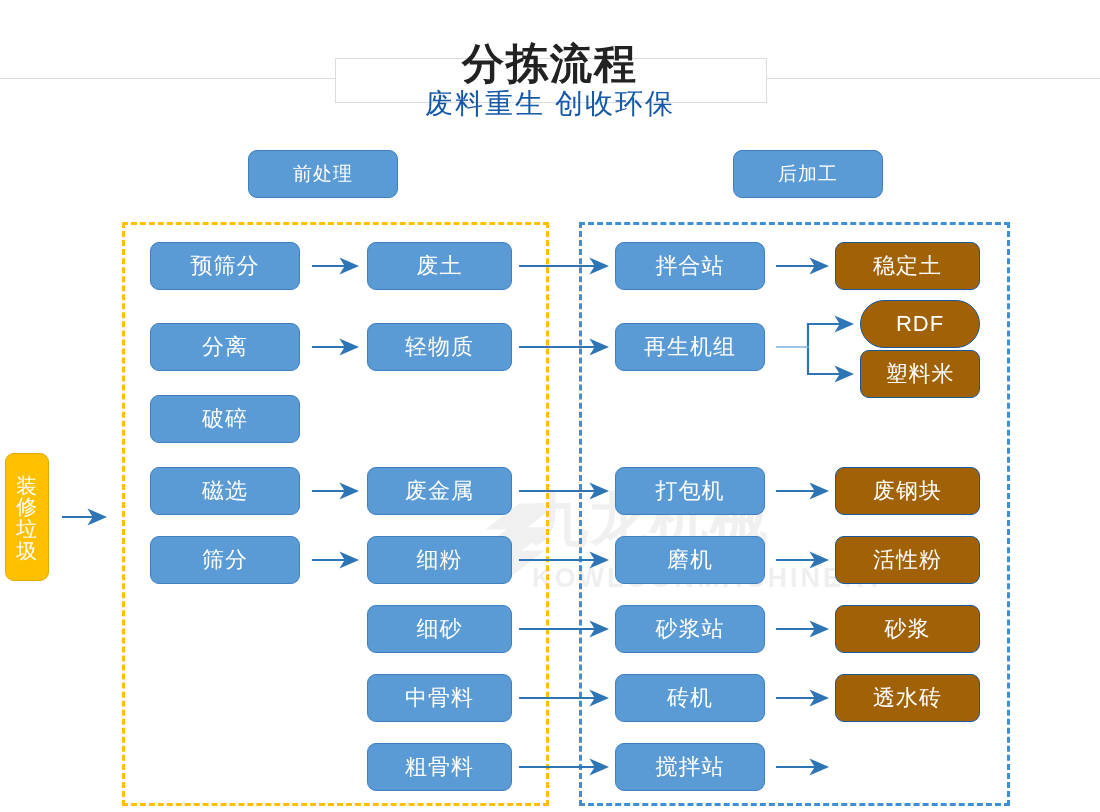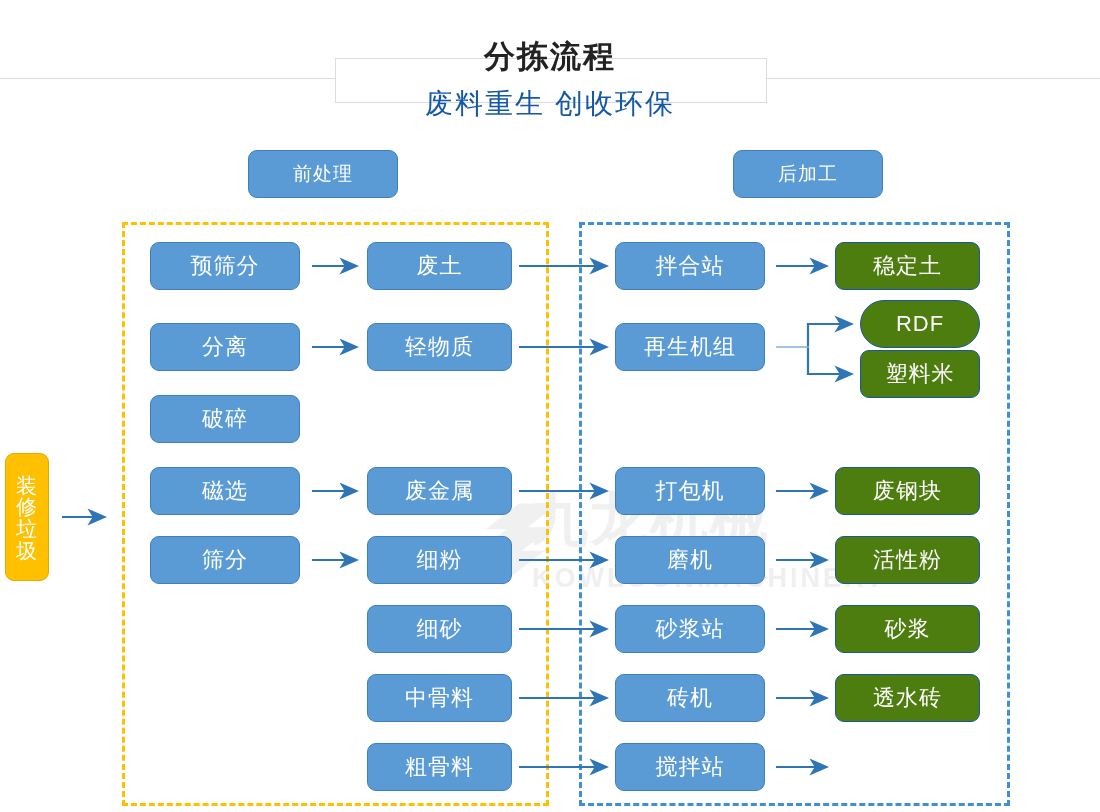--- a/index.html
+++ b/index.html
@@ -49,21 +49,21 @@
     position:absolute;left:0;top:78px;width:1100px;height:1px;
     background:#dcdcdc;z-index:2;
   }
   .title-frame{
     position:absolute;left:335px;top:58px;width:430px;height:43px;
     border:1px solid #dcdcdc;background:#ffffff;z-index:3;
   }
   .title-main{
     position:absolute;left:0;top:36px;width:1100px;
     text-align:center;
-    font-size:31px;font-weight:700;color:#222222;
+    font-size:42px;font-weight:700;color:#222222;
     letter-spacing:2px;
     z-index:4;
   }
   .title-sub{
     position:absolute;left:0;top:85px;width:1100px;
     text-align:center;
     font-size:28px;color:#1558a8;
     letter-spacing:2px;
     z-index:4;
   }
@@ -102,21 +102,21 @@
     height:48px;
     border-radius:9px;
     display:flex;align-items:center;justify-content:center;
     color:#ffffff;
     font-size:22px;
     letter-spacing:1px;
     z-index:5;
     white-space:nowrap;
   }
   .node.mid{background:#5b9bd5;border:1px solid #3f7fbf;}
-  .node.out{background:#4d7c0f;border:1px solid #17589b;}
+  .node.out{background:#a16207;border:1px solid #17589b;}
   .node.src{
     background:#ffc000;border:1px solid #e3a900;
     width:44px;height:128px;border-radius:9px;
     flex-direction:column;line-height:1.03;font-size:21px;
     padding-top:2px;
   }
   .node.src span{display:block;}
 
   .c1{left:150px;width:150px;}
   .c2{left:367px;width:145px;}

